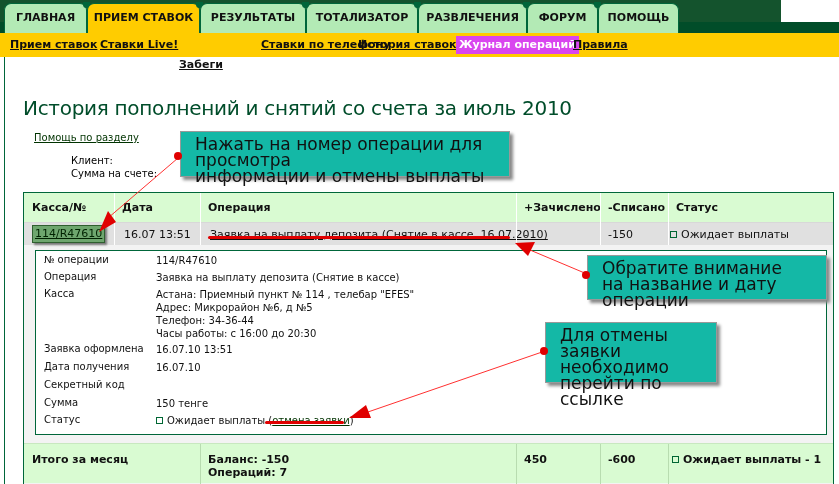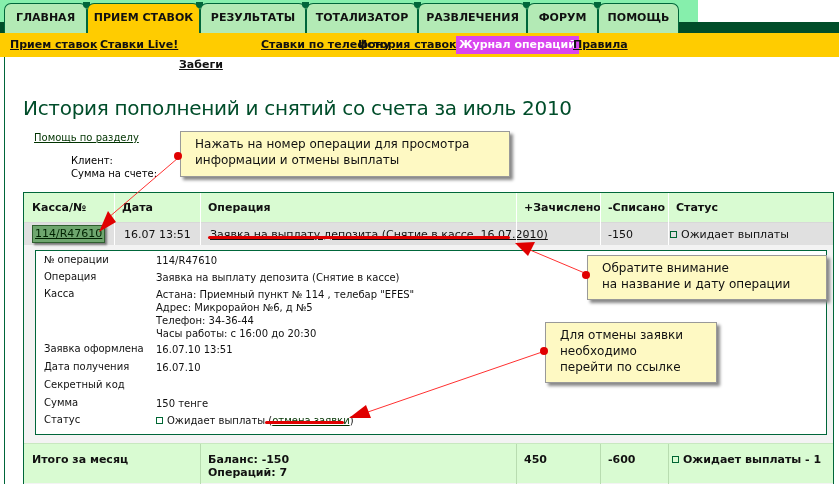--- a/index.html
+++ b/index.html
@@ -1,19 +1,19 @@
 <!DOCTYPE html>
 <html><head>
 <meta charset="utf-8">
 <style>
   * { box-sizing: border-box; margin: 0; padding: 0; }
   html, body { width: 839px; height: 484px; overflow: hidden; background: #ffffff; font-family: "DejaVu Sans", sans-serif; font-size: 11px; color: #000; position: relative; }
 
   
-  .topnav { position: absolute; left: 0; top: 0; width: 698px; height: 33px; background: #86efac; }
+  .topnav { position: absolute; left: 0; top: 0; width: 781px; height: 33px; background: #14532d; }
   .topnav .dark { position: absolute; left: 0; top: 22px; width: 839px; height: 11px; background: #014d29; }
   .tab { position: absolute; top: 3px; height: 30px; background: #b3eab5; border: 1px solid #00663a; border-bottom: none; border-radius: 7px 7px 0 0; font-weight: bold; font-size: 11px; color: #111; text-align: center; line-height: 27px; cursor: pointer; }
   .tab.active { background: #ffcc00; }
   .tab .notch { position: absolute; top: -2px; right: -4px; width: 7px; height: 6px; background: #00663a; border-radius: 0 0 4px 4px; }
 
   
   .subnav { position: absolute; left: 0; top: 33px; width: 839px; height: 24px; background: #ffcc00; }
   .sublink { position: absolute; top: 4px; font-size: 11px; font-weight: bold; color: #111; text-decoration: underline; cursor: pointer; line-height: 16px; white-space: nowrap; }
   .sublink.active { background: #d946ef; color: #fff; text-decoration: none; padding: 0 3px; top: 3px; line-height: 18px; }
 
@@ -38,21 +38,21 @@
 
   .detail { position: absolute; left: 11px; top: 57px; width: 792px; height: 185px; background: #fff; border: 1px solid #00663a; }
   .dl { position: absolute; left: 8px; font-size: 10px; color: #111; white-space: nowrap; }
   .dv { position: absolute; left: 120px; font-size: 10px; color: #111; white-space: nowrap; line-height: 13px; }
   .cancel { color: #003300; text-decoration: underline; cursor: pointer; }
 
   .total { position: absolute; left: 0; top: 250px; width: 809px; height: 40px; background: #d9fbd2; border-top: 1px solid #c8e8c0; }
   .tc { position: absolute; top: 9px; font-size: 11px; font-weight: bold; color: #111; white-space: nowrap; line-height: 13px; }
 
   
-  .callout { position: absolute; background: #fef9c3; border: 1px solid #999; box-shadow: 3px 3px 3px #888; font-size: 12px; color: #111; padding: 4px 10px 4px 14px; line-height: 16px; }
+  .callout { position: absolute; background: #14b8a6; border: 1px solid #999; box-shadow: 3px 3px 3px #888; font-size: 17px; color: #111; padding: 4px 10px 4px 14px; line-height: 16px; }
   .dot { position: absolute; width: 8px; height: 8px; border-radius: 50%; background: #e00000; }
   svg.over { position: absolute; left: 0; top: 0; }
   .uline { position: absolute; height: 3px; background: #e00000; border-radius: 2px; }
 </style>
 </head>
 <body>
 
 <div class="topnav">
   <div class="dark"></div>
   <div class="tab" style="left:4px;width:83px;"><span>ГЛАВНАЯ</span><div class="notch"></div></div>

